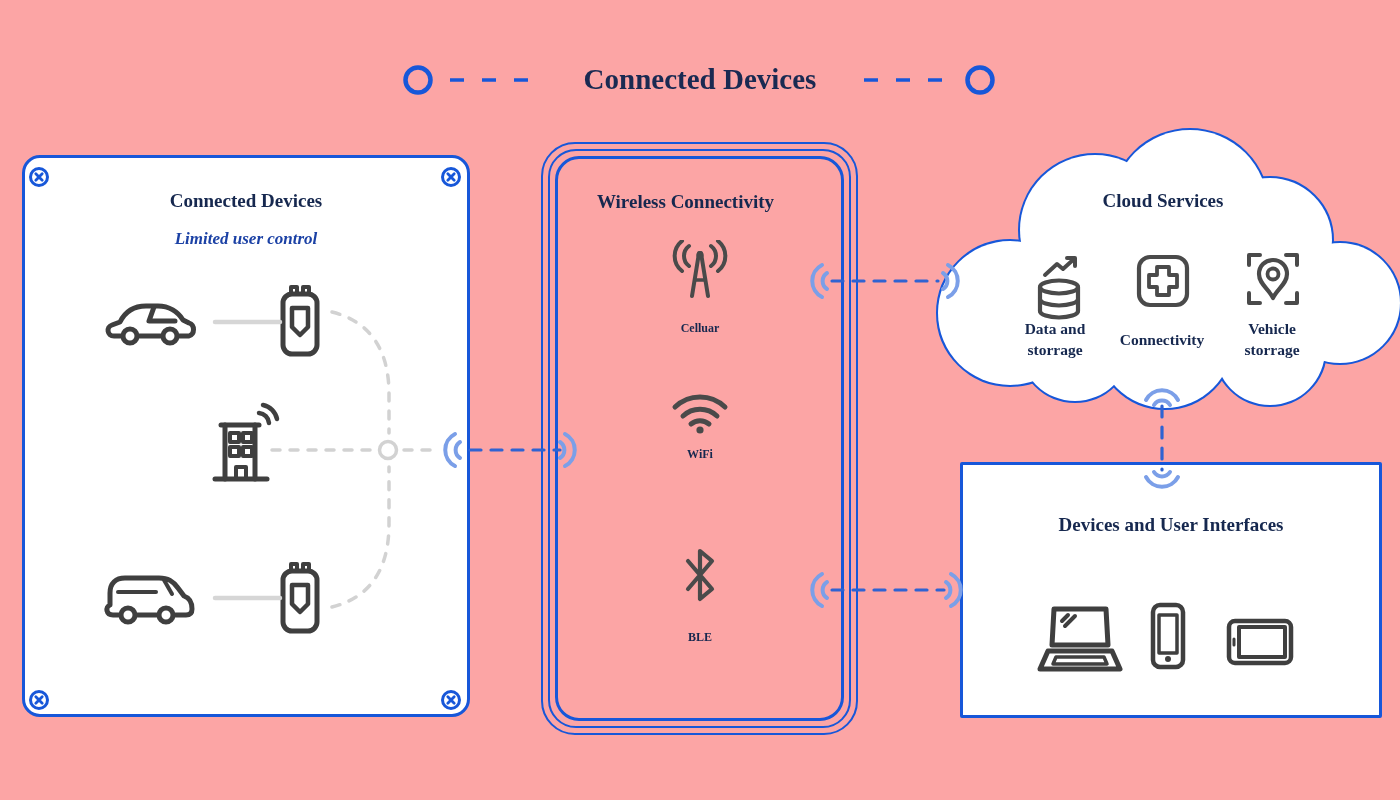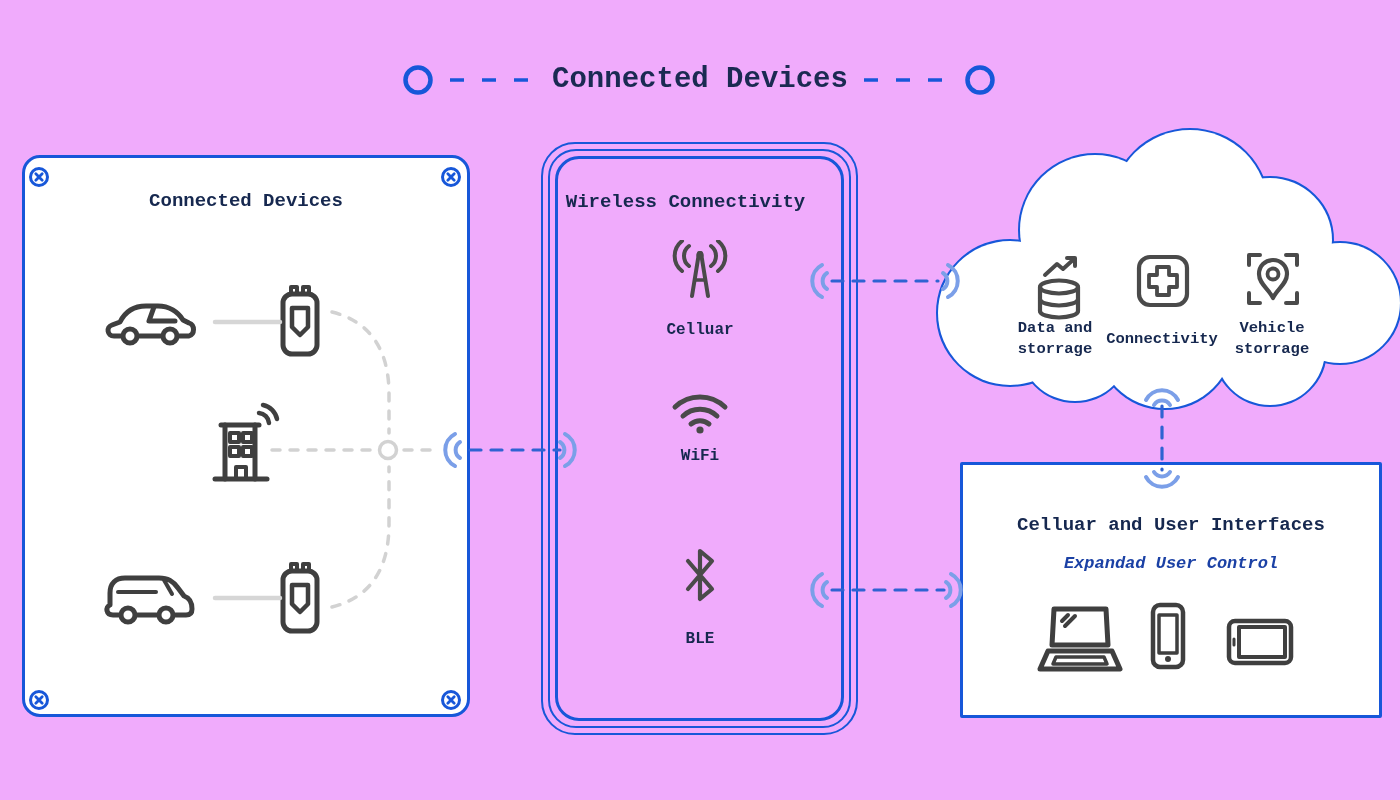--- a/index.html
+++ b/index.html
@@ -1,36 +1,37 @@
 <!DOCTYPE html>
 <html><head>
 <meta charset="utf-8">
 <style>
   html,body{margin:0;padding:0;background:#ffffff;}
-  .stage{position:relative;width:1400px;height:800px;background:#f0abfc;overflow:hidden;
-         font-family:Liberation Mono, monospace;}
+  .stage{position:relative;width:1400px;height:800px;background:#fca5a5;overflow:hidden;
+         font-family:Liberation Serif, serif;}
   .abs{position:absolute;}
   .main-title{font-size:29px;font-weight:800;color:#1a2a52;text-align:center;letter-spacing:0px;}
   .panel{box-sizing:border-box;background:#ffffff;border:3px solid #1757d9;}
   .panel-title{font-size:19px;font-weight:bold;color:#16284f;text-align:center;}
   .panel-sub{font-size:17px;font-weight:bold;font-style:italic;color:#1b41a5;text-align:center;}
-  .icon-label{font-size:16px;font-weight:bold;color:#16284f;text-align:center;}
+  .icon-label{font-size:12px;font-weight:bold;color:#16284f;text-align:center;}
   .cloud-label{font-size:15.5px;font-weight:bold;color:#16284f;text-align:center;line-height:21px;}
   svg{display:block;}
   .mid-ring{box-sizing:border-box;position:absolute;background:transparent;border:2.5px solid #1757d9;}
 </style>
 </head>
 <body>
 
 <div class="stage">
 
   <div class="abs main-title" style="left:550px;top:63px;width:300px;">Connected Devices</div>
 
   <div class="abs panel" style="left:22px;top:155px;width:448px;height:562px;border-radius:18px;"></div>
   <div class="abs panel-title" style="left:72px;top:190px;width:348px;">Connected Devices</div>
+  <div class="abs panel-sub" style="left:72px;top:229px;width:348px;">Limited user control</div>
 
   <svg class="abs" style="left:103px;top:292px;" width="96" height="60" viewBox="0 0 96 60">
     <g stroke="#3f3f3f" stroke-width="5" fill="none" stroke-linecap="round" stroke-linejoin="round">
       <path d="M 11 44 C 4 44 3 35 9 33 L 17 30 C 22 20 31 14 43 14 L 55 14 C 66 14 75 20 80 28 L 86 31 C 92 33 92 42 86 44 Z"></path>
       <path d="M 51 15 L 46 29 L 72 29"></path>
       <circle cx="27" cy="44" r="7" fill="#ffffff"></circle>
       <circle cx="67" cy="44" r="7" fill="#ffffff"></circle>
     </g>
   </svg>
 
@@ -127,20 +128,21 @@
       <circle cx="265" cy="90" r="78"></circle>
       <circle cx="345" cy="122" r="62"></circle>
       <circle cx="415" cy="185" r="60"></circle>
       <circle cx="345" cy="232" r="55"></circle>
       <circle cx="240" cy="222" r="68"></circle>
       <circle cx="150" cy="228" r="55"></circle>
       <circle cx="295" cy="165" r="60"></circle>
     </g>
   </svg>
 
+  <div class="abs panel-title" style="left:1013px;top:190px;width:300px;">Cloud Services</div>
 
   <svg class="abs" style="left:1025px;top:255px;" width="62" height="68" viewBox="0 0 62 68">
     <g stroke="#4a4a4a" fill="none" stroke-linecap="round" stroke-linejoin="round">
       <path d="M 20 20 L 32 9 L 38 14 L 49 4" stroke-width="4"></path>
       <path d="M 42 3 H 50 V 11" stroke-width="4"></path>
       <ellipse cx="34" cy="32" rx="19" ry="6.5" stroke-width="4.2"></ellipse>
       <path d="M 15 32 V 56 M 53 32 V 56" stroke-width="4.2"></path>
       <path d="M 15 44 A 19 6.5 0 0 0 53 44" stroke-width="4.2"></path>
       <path d="M 15 56 A 19 6.5 0 0 0 53 56" stroke-width="4.2"></path>
     </g>
@@ -161,22 +163,21 @@
       <path d="M 43 7 H 54 V 17" stroke-width="4"></path>
       <path d="M 54 45 V 55 H 43" stroke-width="4"></path>
       <path d="M 17 55 H 6 V 45" stroke-width="4"></path>
       <path d="M 30 12 C 22 12 16 18 16 26 C 16 36 26 41 30 50 C 34 41 44 36 44 26 C 44 18 38 12 30 12 Z" stroke-width="4.2"></path>
       <circle cx="30" cy="26" r="5.5" stroke-width="3.8"></circle>
     </g>
   </svg>
   <div class="abs cloud-label" style="left:1227px;top:318px;width:90px;">Vehicle storrage</div>
 
   <div class="abs panel" style="left:960px;top:462px;width:422px;height:256px;border-width:3.5px;border-radius:2px;"></div>
-  <div class="abs panel-title" style="left:970px;top:514px;width:402px;">Celluar and User Interfaces</div>
-  <div class="abs panel-sub" style="left:970px;top:554px;width:402px;">Expandad User Control</div>
+  <div class="abs panel-title" style="left:970px;top:514px;width:402px;">Devices and User Interfaces</div>
 
   <svg class="abs" style="left:1034px;top:605px;" width="92" height="72" viewBox="0 0 92 72">
     <g stroke="#3f3f3f" fill="none" stroke-linecap="round" stroke-linejoin="round">
       <path d="M 20 4 H 72 L 74 40 H 18 Z" stroke-width="5"></path>
       <path d="M 28 16 L 34 10 M 31 21 L 41 11" stroke-width="4"></path>
       <path d="M 14 46 H 78 L 86 64 H 6 Z" stroke-width="5"></path>
       <path d="M 22 52 H 70 L 73 59 H 19 Z" stroke-width="3.5"></path>
     </g>
   </svg>
 

